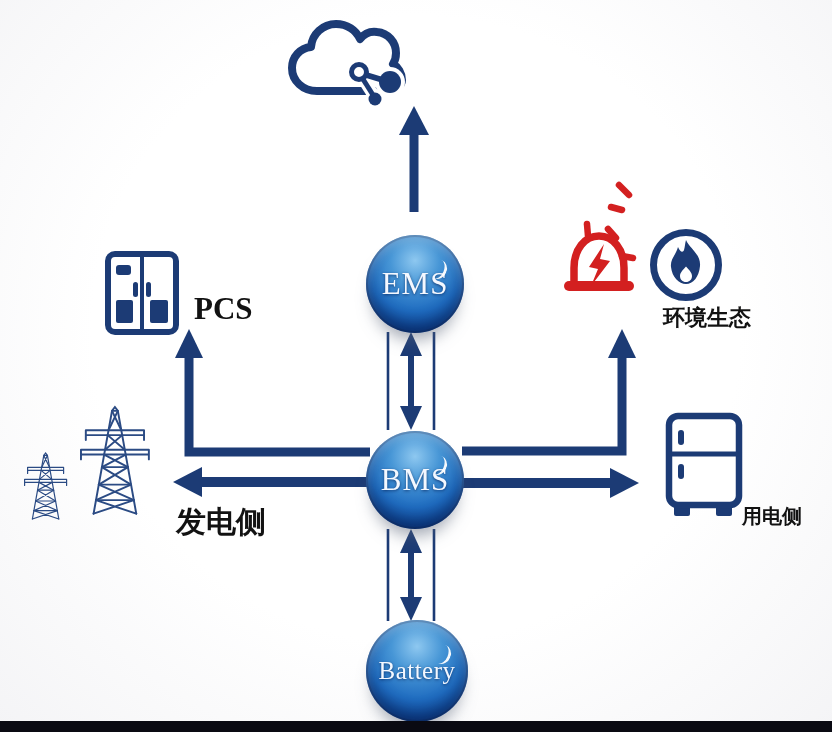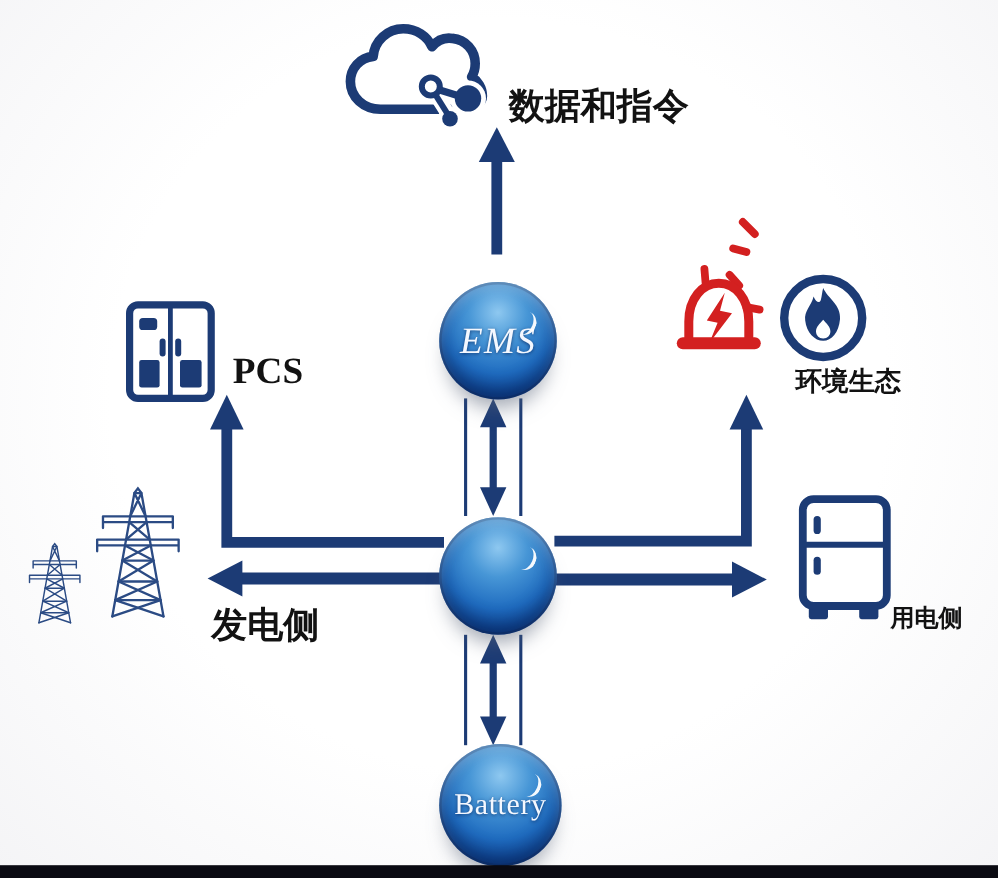--- a/index.html
+++ b/index.html
@@ -32,21 +32,21 @@
   }
   .sphere span{
     font-family:"Liberation Serif", serif;color:#f4f8ff;
     text-shadow:0 1px 3px rgba(0,20,70,.65);letter-spacing:1px;
   }
   .sphere .gloss{
     position:absolute;top:24%;right:17%;width:16px;height:20px;
     border-radius:50%;border-right:3.5px solid rgba(255,255,255,.95);
     transform:rotate(22deg);
   }
-  .ems,.bms{width:98px;height:98px;font-style:italic;}
+  .ems,.bms{width:98px;height:98px;}
   .ems span,.bms span{font-size:31px;}
   .battery{width:102px;height:102px;}
   .battery span{font-size:25px;letter-spacing:.5px;}
   .bottom-bar{position:absolute;left:0;top:721px;width:832px;height:11px;background:var(--bottom-bar);z-index:6;}
 </style>
 </head>
 <body>
 
 <div class="canvas">
 
@@ -95,21 +95,20 @@
       <circle cx="73" cy="54" r="12" fill="#fff"></circle>
       <circle cx="104" cy="64" r="15" fill="#fff"></circle>
       <circle cx="89" cy="81" r="10" fill="#fff"></circle>
       <line class="stroke-navy" x1="77" y1="56" x2="100" y2="63" stroke-width="6"></line>
       <line class="stroke-navy" x1="75" y1="58" x2="87" y2="77" stroke-width="5"></line>
       <circle class="stroke-navy" cx="73" cy="54" r="7.5" fill="#fff" stroke-width="5"></circle>
       <circle class="fill-navy" cx="104" cy="64" r="11"></circle>
       <circle class="fill-navy" cx="89" cy="81" r="6.5"></circle>
     </svg>
   </div>
-  <div class="label cjk" style="left:424px;top:72px;font-size:30px;">数据和指令</div>
 
   <div class="icon" style="left:104px;top:250px;width:76px;height:86px;">
     <svg width="76" height="86" viewBox="0 0 76 86">
       <rect x="4" y="4" width="68" height="78" rx="7" class="stroke-navy" fill="#fff" stroke-width="6"></rect>
       <line x1="38" y1="6" x2="38" y2="80" class="stroke-navy" stroke-width="4"></line>
       <rect x="12" y="15" width="15" height="10" rx="3" class="fill-navy"></rect>
       <rect x="29" y="32" width="5" height="15" rx="2.5" class="fill-navy"></rect>
       <rect x="12" y="50" width="17" height="23" rx="2" class="fill-navy"></rect>
       <rect x="42" y="32" width="5" height="15" rx="2.5" class="fill-navy"></rect>
       <rect x="46" y="50" width="18" height="23" rx="2" class="fill-navy"></rect>
@@ -168,20 +167,21 @@
       <rect x="14" y="52" width="6" height="15" rx="3" class="fill-navy"></rect>
     </svg>
   </div>
   <div class="label cjk" style="left:742px;top:505px;font-size:20px;">用电侧</div>
 
   <div class="sphere ems" style="left:366px;top:235px;">
     <span>EMS</span>
     <i class="gloss"></i>
   </div>
   <div class="sphere bms" style="left:366px;top:431px;">
+    <span>BMS</span>
     <i class="gloss"></i>
   </div>
   <div class="sphere battery" style="left:366px;top:620px;">
     <span>Battery</span>
     <i class="gloss"></i>
   </div>
 
   <div class="bottom-bar"></div>
 
 </div>

